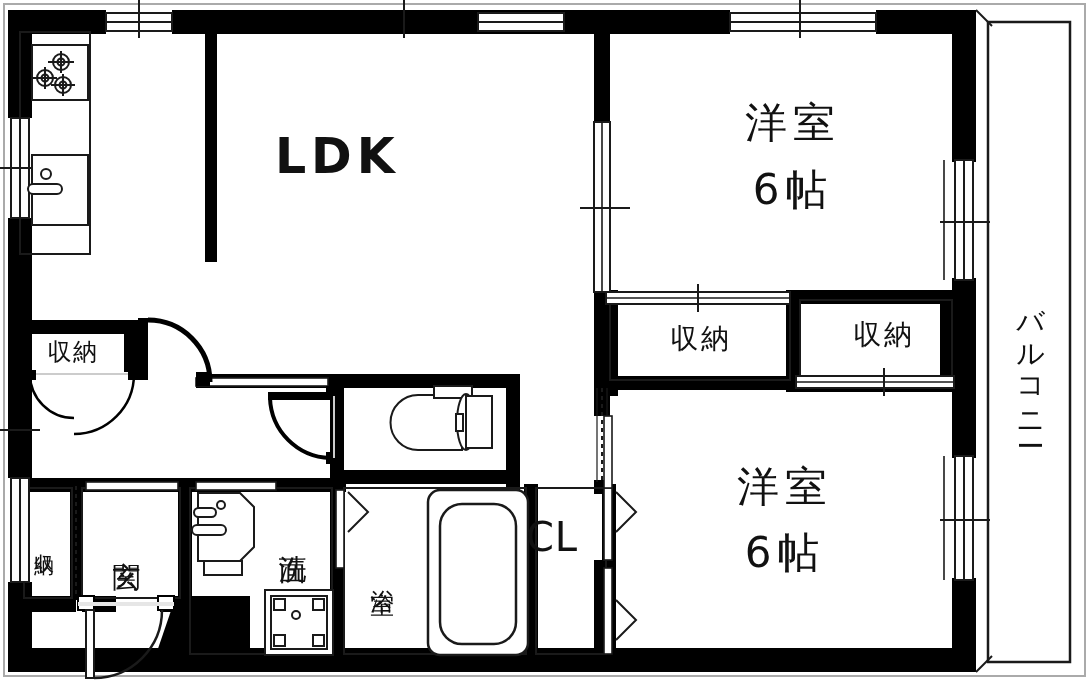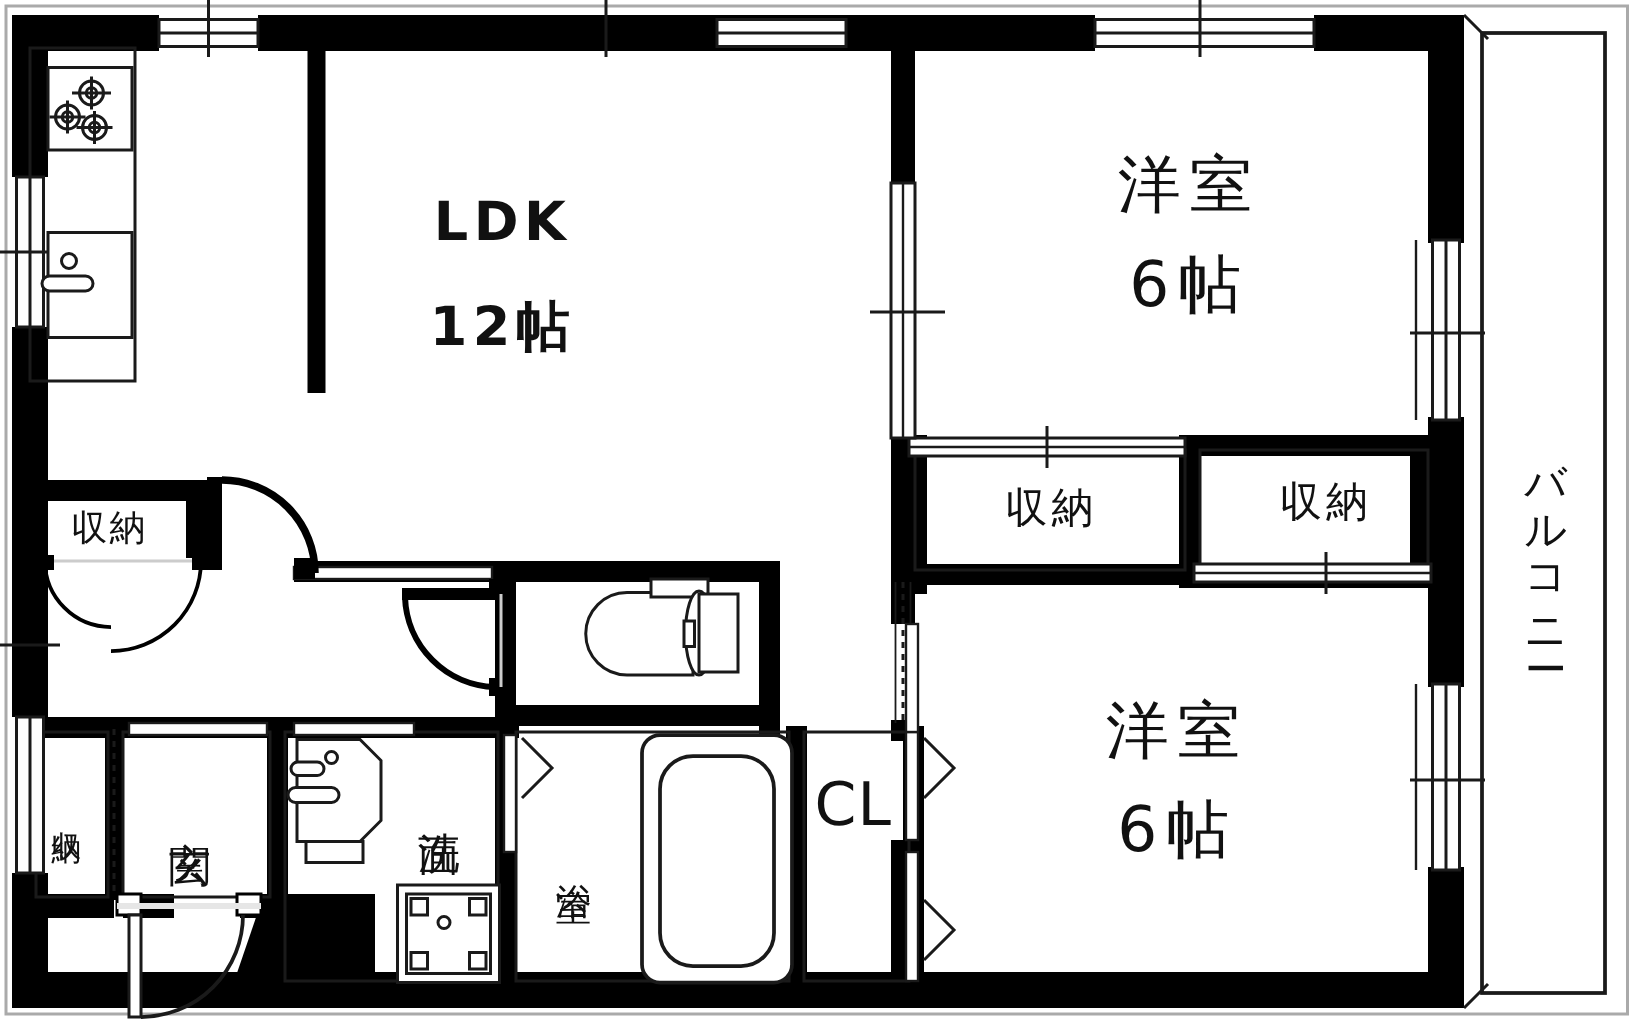--- a/index.html
+++ b/index.html
@@ -15,21 +15,21 @@
   .lbl{
     position:absolute;
     color:#111111;
     font-family:"DejaVu Sans","Liberation Sans",sans-serif;
     white-space:pre;
     line-height:1.18;
     letter-spacing:0.04em;
     text-align:center;
     user-select:none;
   }
-  .lbl.big{font-size:36px;font-weight:700;letter-spacing:0.10em;}
+  .lbl.big{font-size:49px;font-weight:700;letter-spacing:0.10em;}
   .lbl.room{font-size:42px;font-weight:500;letter-spacing:0.14em;}
   .lbl.med{font-size:28px;font-weight:500;letter-spacing:0.10em;}
   .lbl.small{font-size:24px;font-weight:500;letter-spacing:0.06em;}
   .lbl.tiny{font-size:20px;font-weight:500;letter-spacing:0.04em;}
   .lbl.vert{
     writing-mode:vertical-rl;text-orientation:upright;
     letter-spacing:0.12em;
   }
   .lbl.cl{font-size:40px;font-weight:400;letter-spacing:0.02em;line-height:0.95;}
 </style>
@@ -328,38 +328,37 @@
       </g>
 
       <g>
         <rect x="428" y="490" width="100" height="165" rx="12" fill="#ffffff" stroke="#1a1a1a" stroke-width="2.5"></rect>
         <rect x="440" y="504" width="76" height="140" rx="22" fill="#ffffff" stroke="#1a1a1a" stroke-width="2.5"></rect>
       </g>
     </g>
   </svg>
 
   <div class="lbl big" style="left:275px;top:128px;width:120px;">LDK</div>
-  <div class="lbl big" style="left:265px;top:198px;width:140px;">12帖</div>
 
   <div class="lbl room" style="left:723px;top:98px;width:140px;">洋室</div>
   <div class="lbl room" style="left:723px;top:165px;width:140px;">6帖</div>
 
   <div class="lbl room" style="left:715px;top:462px;width:140px;">洋室</div>
   <div class="lbl room" style="left:715px;top:528px;width:140px;">6帖</div>
 
   <div class="lbl small" style="left:27px;top:338px;width:92px;">収納</div>
 
   <div class="lbl med" style="left:643px;top:322px;width:116px;">収納</div>
   <div class="lbl med" style="left:826px;top:318px;width:116px;">収納</div>
 
   <div class="lbl vert tiny" style="left:32px;top:505px;height:70px;">収納</div>
 
   <div class="lbl vert med" style="left:110px;top:498px;height:88px;">玄関</div>
 
   <div class="lbl vert med" style="left:276px;top:492px;height:88px;">洗面</div>
 
   <div class="lbl vert small" style="left:368px;top:534px;height:78px;">浴室</div>
 
-  <div class="lbl cl" style="left:543px;top:518px;width:40px;">CL</div>
+  <div class="lbl cl" style="left:526px;top:518px;width:40px;">CL</div>
 
   <div class="lbl vert med" style="left:1014px;top:272px;height:180px;">バルコニー</div>
 
 </div>
 
 </body></html>

